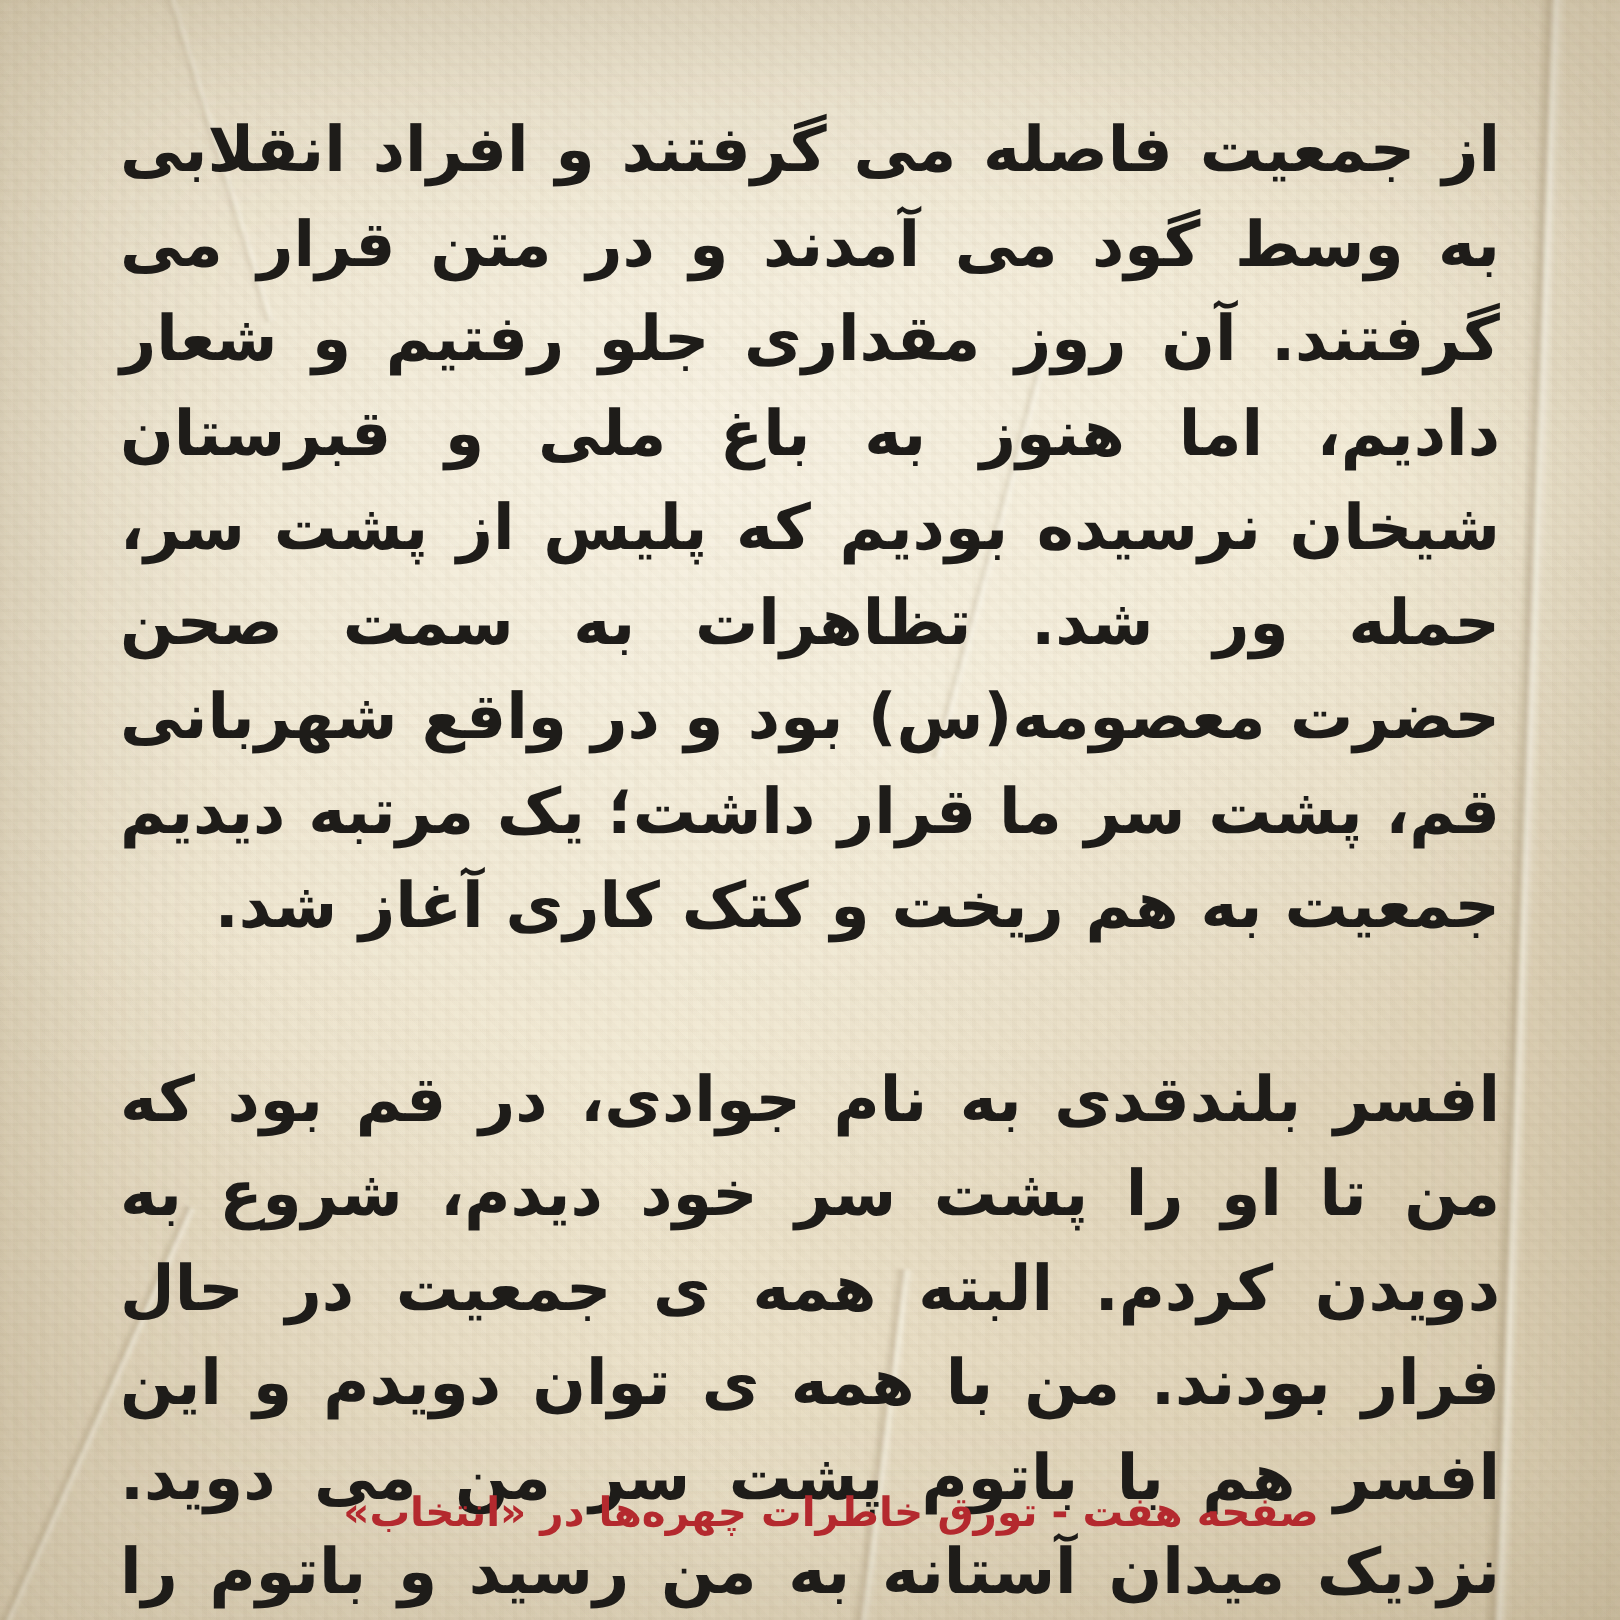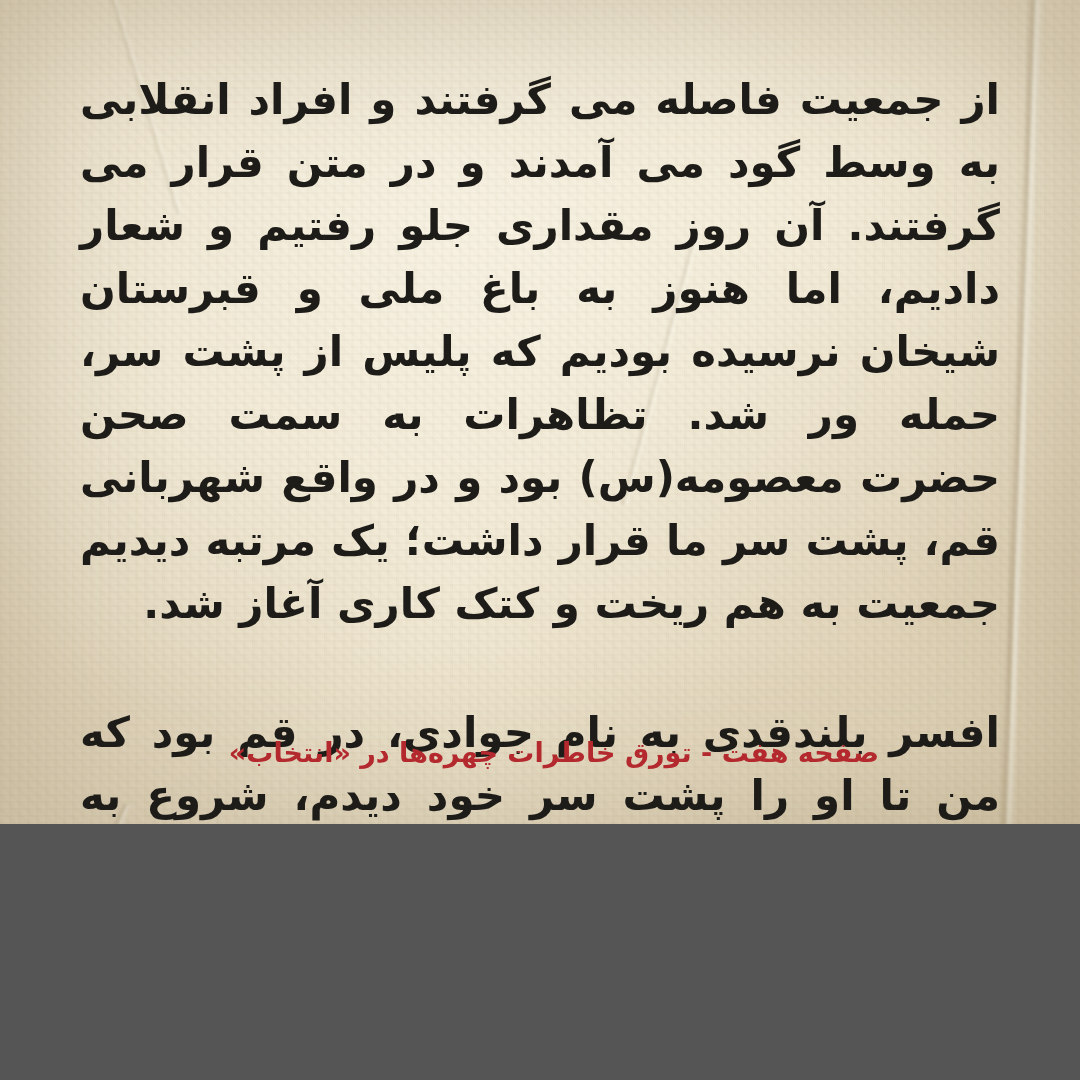--- a/index.html
+++ b/index.html
@@ -3,21 +3,21 @@
 <meta charset="utf-8">
 <style>
   html, body {
     margin: 0;
     padding: 0;
     background: #555;
   }
   .canvas {
     position: relative;
     width: 1080px;
-    height: 824px;
+    height: 1080px;
     overflow: hidden;
     direction: rtl;
     font-family: "DejaVu Sans", sans-serif;
     background:
       radial-gradient(1150px 850px at 42% 28%, rgba(255,252,242,0.60), rgba(255,252,242,0) 62%),
       radial-gradient(820px 680px at 88% 74%, rgba(209,194,164,0.45), rgba(209,194,164,0) 65%),
       radial-gradient(700px 560px at 8% 88%, rgba(201,186,156,0.45), rgba(201,186,156,0) 60%),
       radial-gradient(560px 420px at 96% 6%, rgba(210,196,168,0.40), rgba(210,196,168,0) 60%),
       linear-gradient(135deg, #e2d7bd 0%, #ebe1c9 32%, #efe6cf 55%, #e6dbc1 82%, #ddd1b5 100%);
   }

